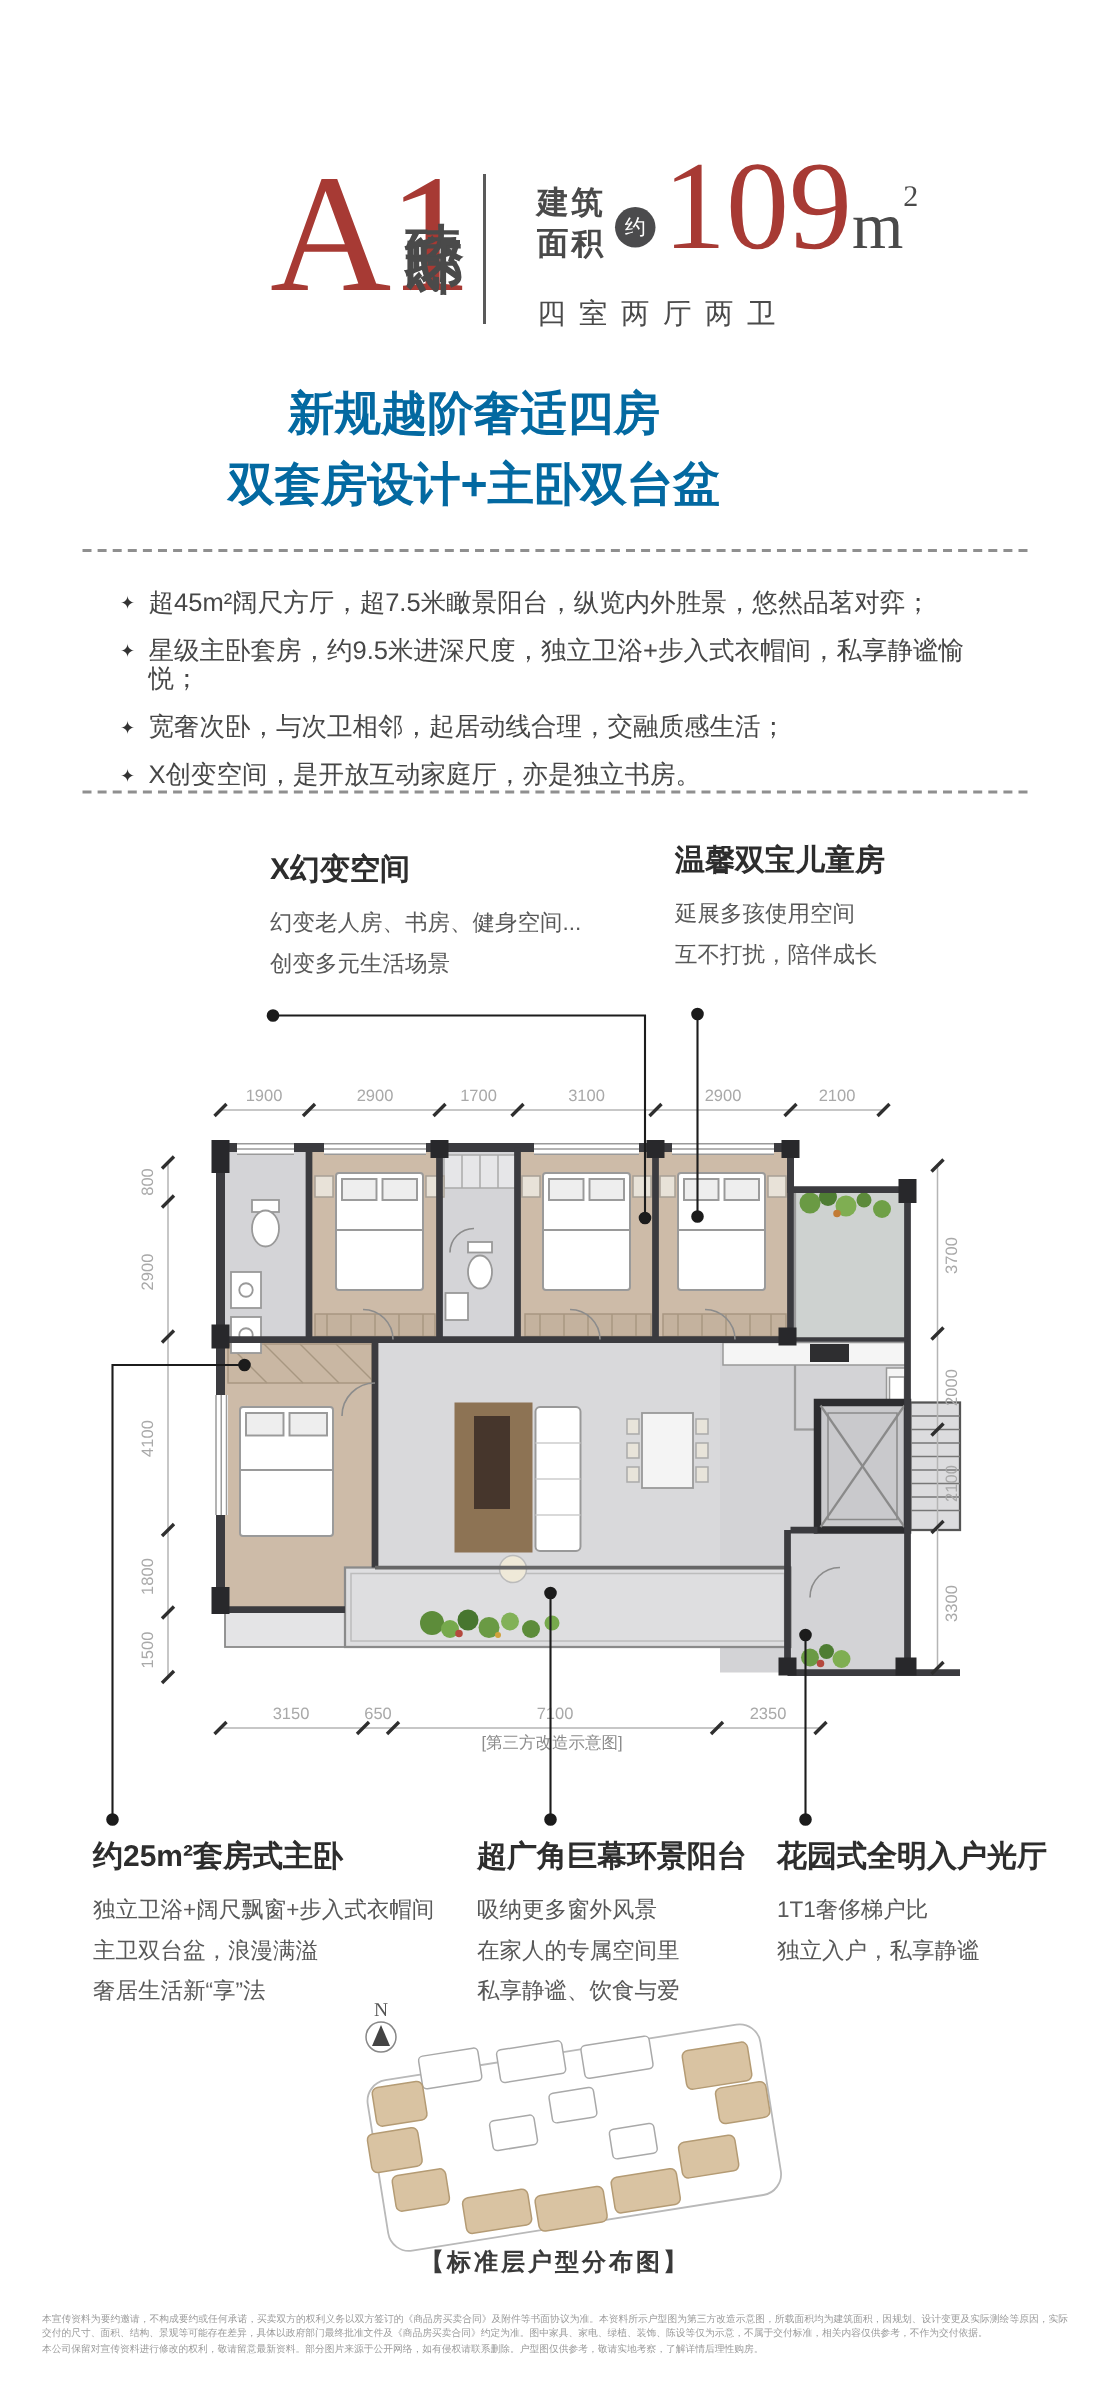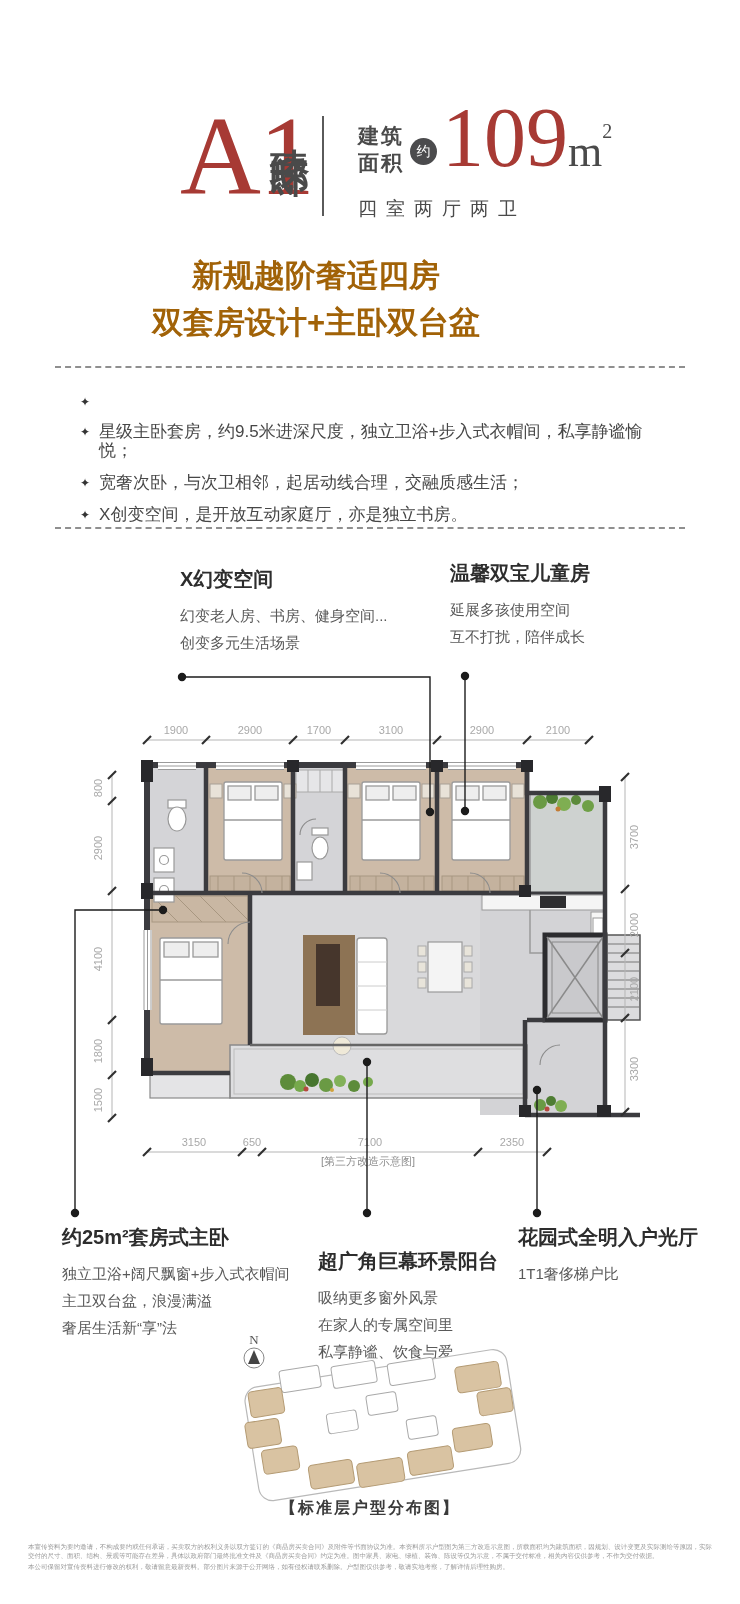--- a/index.html
+++ b/index.html
@@ -12,21 +12,21 @@
   .plan-code{font-family:"Liberation Serif",serif;font-size:112px;line-height:1;color:#a73a34;font-weight:400;letter-spacing:-2px;}
   .plan-name{writing-mode:vertical-rl;font-family:"Liberation Serif",serif;font-weight:700;font-size:40px;letter-spacing:8px;color:#4a4a4a;}
   .vdiv{width:2px;height:100px;background:#5a5a5a;}
   .area-label{width:46px;font-size:21px;font-weight:700;color:#4a4a4a;line-height:27px;letter-spacing:2px;}
   .approx-badge{width:27px;height:27px;border-radius:50%;background:#4b4b4d;color:#fff;font-size:14px;display:flex;align-items:center;justify-content:center;}
   .area-value{font-family:"Liberation Serif",serif;font-size:84px;line-height:1;color:#a73a34;}
   .area-unit{font-family:"Liberation Serif",serif;font-size:44px;color:#4a4a4a;}
   .area-sup{font-family:"Liberation Serif",serif;font-size:20px;color:#4a4a4a;vertical-align:28px;}
   .rooms-desc{font-size:19px;color:#4a4a4a;letter-spacing:9px;}
   
-  .headline{width:632px;text-align:center;font-size:31px;line-height:47px;font-weight:700;color:#a16207;}
+  .headline{width:632px;text-align:center;font-size:31px;line-height:47px;font-weight:700;color:#0369a1;}
   .dashed{border-top:2px dashed #8f8f8f;width:630px;left:55px;}
   
   .bullet-row{display:flex;align-items:flex-start;margin-bottom:13px;}
   .bullet-glyph{font-size:12px;color:#333;margin:3px 9px 0 0;flex:0 0 auto;}
   .bullet-text{font-size:17px;line-height:19px;color:#474747;}
   
   .co-title{font-size:20px;font-weight:700;color:#2d2d2d;margin-bottom:9px;}
   .co-line{font-size:15px;line-height:27px;color:#595959;}
   .siteplan-caption{font-size:16px;font-weight:700;color:#3a3a3a;letter-spacing:2px;}
   .disclaimer{font-size:6.5px;line-height:9px;color:#9b9b9b;text-align:justify;}
@@ -49,20 +49,21 @@
 <div class="abs headline" style="top:252px;">
   <div>新规越阶奢适四房</div>
   <div>双套房设计+主卧双台盆</div>
 </div>
 
 <div class="abs dashed" style="top:366px;"></div>
 
 <div class="abs" style="left:80px;top:392px;width:590px;">
   <div class="bullet-row">
       <span class="bullet-glyph">✦</span>
+      <span class="bullet-text">超45m²阔尺方厅，超7.5米瞰景阳台，纵览内外胜景，悠然品茗对弈；</span>
     </div>
   <div class="bullet-row">
       <span class="bullet-glyph">✦</span>
       <span class="bullet-text">星级主卧套房，约9.5米进深尺度，独立卫浴+步入式衣帽间，私享静谧愉悦；</span>
     </div>
   <div class="bullet-row">
       <span class="bullet-glyph">✦</span>
       <span class="bullet-text">宽奢次卧，与次卫相邻，起居动线合理，交融质感生活；</span>
     </div>
   <div class="bullet-row">
@@ -383,29 +384,30 @@
       <circle cx="537" cy="1213" r="3.5"></circle>
   </g>
 </svg>
 
 <div class="abs" style="left:62px;top:1224px;width:250px;">
   <div class="co-title">约25m²套房式主卧</div>
   <div class="co-line">独立卫浴+阔尺飘窗+步入式衣帽间</div>
   <div class="co-line">主卫双台盆，浪漫满溢</div>
   <div class="co-line">奢居生活新“享”法</div>
 </div>
-<div class="abs" style="left:318px;top:1224px;width:200px;margin-top:24px;">
+<div class="abs" style="left:318px;top:1224px;width:200px;">
   <div class="co-title">超广角巨幕环景阳台</div>
   <div class="co-line">吸纳更多窗外风景</div>
   <div class="co-line">在家人的专属空间里</div>
   <div class="co-line">私享静谧、饮食与爱</div>
 </div>
 <div class="abs" style="left:518px;top:1224px;width:190px;">
   <div class="co-title">花园式全明入户光厅</div>
   <div class="co-line">1T1奢侈梯户比</div>
+  <div class="co-line">独立入户，私享静谧</div>
 </div>
 
 <svg class="abs" style="left:210px;top:1328px;" width="320" height="180" viewBox="0 0 320 180">
   <g>
     <text x="44" y="16" text-anchor="middle" style="font-size:13px;font-family:'Liberation Serif',serif" fill="#555">N</text>
     <circle cx="44" cy="30" r="10" fill="none" stroke="#888" stroke-width="1"></circle>
     <polygon points="44,22 38,36 50,36" fill="#444"></polygon>
   </g>
   <g transform="rotate(-9 170 95)">
     <rect x="40" y="40" width="265" height="115" rx="14" fill="#ffffff" stroke="#b9b9b9" stroke-width="1.2"></rect>

